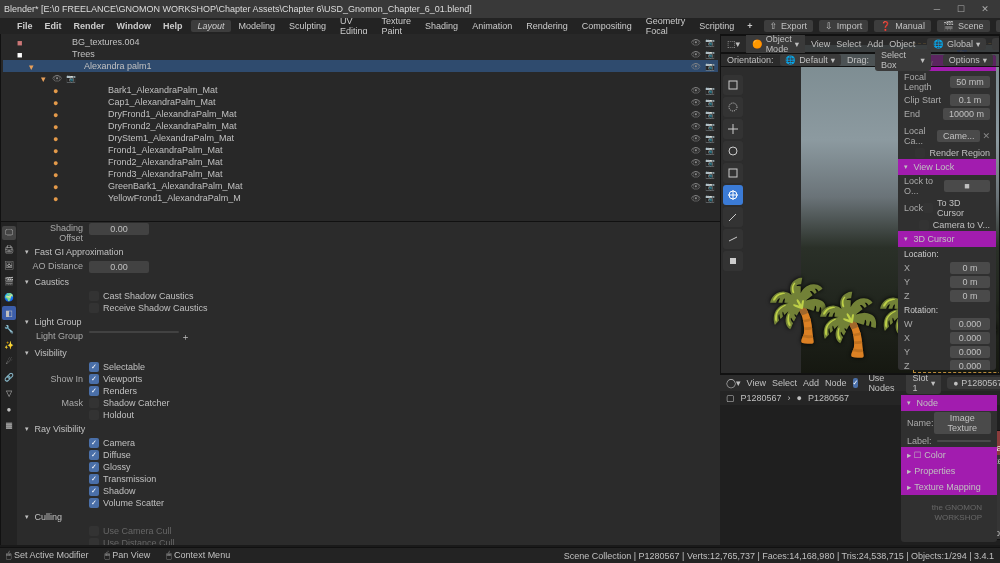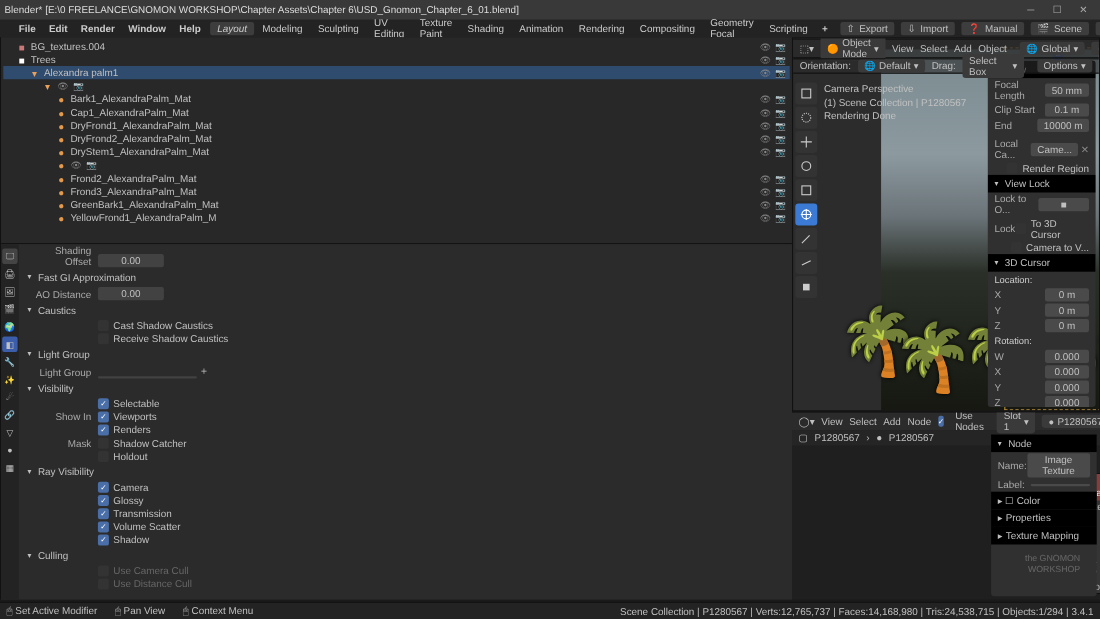--- a/index.html
+++ b/index.html
@@ -24,40 +24,40 @@
 .tbtn.active { background:#3b7bd6; }
 .camtext { position:absolute; left:28px; top:6px; font-size:8.5px; color:#eee; line-height:12px; z-index:5;}
 .camframe { position:absolute; left:192px; top:8px; width:440px; height:330px; border:1px dashed #b88a3a; z-index:2; }
 .render { position:absolute; left:80px; top:10px; width:640px; height:338px; background:linear-gradient(180deg,#7a8a8f 0%,#8c9aa0 28%,#6a7378 45%,#2a3028 60%,#14160f 100%); z-index:1; }
 .palms { position:absolute; left:40px; top:210px; width:660px; height:150px; z-index:3; }
 .palms span { position:absolute; font-size:60px; color:#0f2a0a; text-shadow:0 0 4px #000; }
 .navgiz { position:absolute; right:30px; top:14px; width:40px; height:40px; z-index:5;}
 .navgiz .ball { position:absolute; width:10px; height:10px; border-radius:50%; font-size:7px; text-align:center; line-height:10px;}
 .vtools { position:absolute; right:4px; top:60px; display:flex; flex-direction:column; gap:12px; z-index:5;}
 .npanel { position:absolute; right:3px; top:3px; bottom:3px; width:98px; background:#303030; border-radius:3px; z-index:6; overflow:hidden;}
-.nphdr { padding:3px 6px; font-size:8.5px; background:#000000; display:flex; align-items:center; gap:3px; }
+.nphdr { padding:3px 6px; font-size:8.5px; background:#a21caf; display:flex; align-items:center; gap:3px; }
 .nprow { display:flex; padding:1px 6px; font-size:8px; align-items:center; }
 .nprow .lbl { flex:1; color:#aaa; }
 .nprow .val { background:#4a4a4a; padding:1px 6px; border-radius:2px; min-width:40px; text-align:center; }
 .npsub { padding:2px 6px; font-size:8.5px; color:#ccc; }
 .tri::before { content:'▾'; margin-right:3px; font-size:7px; }
 
 .rightcol { background:#232323; border-left:1px solid #111; display:flex; flex-direction:column; grid-row:1 / 3; }
 .outliner { height:188px; border-bottom:1px solid #111; overflow:hidden; padding:2px 2px; background:#282828;}
 .outrow { display:flex; align-items:center; padding:0 2px; font-size:8.5px; height:12px; }
 .outrow .ind { display:inline-block; }
 .outrow .dot { width:8px; height:8px; border-radius:2px; margin-right:3px; }
-.outrow .nm { flex:1; white-space:nowrap; overflow:hidden; }
+.outrow .nm { flex:1; white-space:nowrap; overflow:hidden;margin-left:44px; }
 .outrow .icns { color:#888; font-size:8px; letter-spacing:1px; }
 .outliner .outrow.sel { background:#2f4b6e; }
 .props { flex:1; overflow:hidden; background:#2b2b2b; padding-left:18px; position:relative;}
 .props .tabcol { position:absolute; left:0; top:0; bottom:0; width:16px; background:#232323; display:flex; flex-direction:column; gap:2px; padding-top:4px; }
 .props .tabcol .t { width:14px; height:14px; margin-left:1px; border-radius:2px; display:flex; align-items:center; justify-content:center; font-size:8px;}
 .phd { padding:3px 6px; font-size:8.5px; display:flex; align-items:center; gap:3px; }
-.prow { display:flex; padding:1px 10px; font-size:8.5px; align-items:flex-end; }
+.prow { display:flex; padding:1px 10px; font-size:8.5px; align-items:flex-start; }
 .prow .lbl { width:60px; text-align:right; padding-right:6px; color:#aaa; }
 .prow .val { background:#424242; padding:1px 6px; border-radius:2px; min-width:60px; text-align:center; flex:0 0 auto;}
 .chk { width:10px; height:10px; background:#4a6fa8; border-radius:2px; margin-right:4px; display:inline-flex; align-items:center; justify-content:center; font-size:7px; color:#fff;}
 .chk.off { background:#333; color:transparent; }
 
 .nodeditor { background:#1f1f1f; border-top:1px solid #111; position:relative; overflow:hidden; }
 .nehdr { height:16px; background:#2b2b2b; display:flex; align-items:center; padding:0 6px; gap:6px; }
 .necrumb { height:14px; background:#252525; display:flex; align-items:center; padding:0 6px; gap:6px; font-size:8.5px;}
 .nnode { position:absolute; background:#353535; border:1px solid #111; border-radius:3px; font-size:7.5px;}
 .nnode .h { padding:2px 4px;  color:#eee; border-radius:3px 3px 0 0;}
@@ -185,25 +185,20 @@
             <path d="M2 8l8-4" stroke="#ccc"></path>
           </svg>
         </div>
       <div class="tbtn">
           <svg width="12" height="12">
             <rect x="3" y="3" width="6" height="6" fill="#ccc"></rect>
           </svg>
         </div>
     </div>
 
-    <div class="camtext" style="top:40px">
-      <div>Camera Perspective</div>
-      <div>(1) Scene Collection | P1280567</div>
-      <div>Rendering Done</div>
-    </div>
 
     <div class="render"></div>
 
     <div class="palms">
       <span style="left:0;top:30px">🌴</span>
         <span style="left:50px;top:44px">🌴</span>
       <span style="left:110px;top:36px">🌴</span>
         <span style="left:170px;top:50px">🌴</span>
       <span style="left:230px;top:38px">🌴</span>
 
@@ -356,20 +351,21 @@
           </div>
           <div class="outrow">
             <span class="ind" style="width:48px"></span>
             <span class="dot" style="color:#e49a4a">●</span>
             <span class="nm">DryStem1_AlexandraPalm_Mat</span>
             <span class="icns">👁 📷</span>
           </div>
           <div class="outrow">
             <span class="ind" style="width:48px"></span>
             <span class="dot" style="color:#e49a4a">●</span>
+            <span class="nm">Frond1_AlexandraPalm_Mat</span>
             <span class="icns">👁 📷</span>
           </div>
           <div class="outrow">
             <span class="ind" style="width:48px"></span>
             <span class="dot" style="color:#e49a4a">●</span>
             <span class="nm">Frond2_AlexandraPalm_Mat</span>
             <span class="icns">👁 📷</span>
           </div>
           <div class="outrow">
             <span class="ind" style="width:48px"></span>
@@ -471,36 +467,41 @@
           <span>Ray Visibility</span>
         </div>
       <div class="prow">
           <span class="lbl"></span>
           <span class="chk">✓</span>
           <span>Camera</span>
         </div>
       <div class="prow">
           <span class="lbl"></span>
           <span class="chk">✓</span>
+          <span>Diffuse</span>
+        </div>
+      <div class="prow">
+          <span class="lbl"></span>
+          <span class="chk">✓</span>
           <span>Glossy</span>
         </div>
       <div class="prow">
           <span class="lbl"></span>
           <span class="chk">✓</span>
           <span>Transmission</span>
         </div>
       <div class="prow">
           <span class="lbl"></span>
           <span class="chk">✓</span>
+          <span>Shadow</span>
+        </div>
+      <div class="prow">
+          <span class="lbl"></span>
+          <span class="chk">✓</span>
           <span>Volume Scatter</span>
-        </div>
-      <div class="prow">
-          <span class="lbl"></span>
-          <span class="chk">✓</span>
-          <span>Shadow</span>
         </div>
       <div class="phd tri">
           <span>Culling</span>
         </div>
       <div class="prow">
           <span class="lbl"></span>
           <span class="chk off">✓</span>
           <span style="color:#666">Use Camera Cull</span>
         </div>
       <div class="prow">

